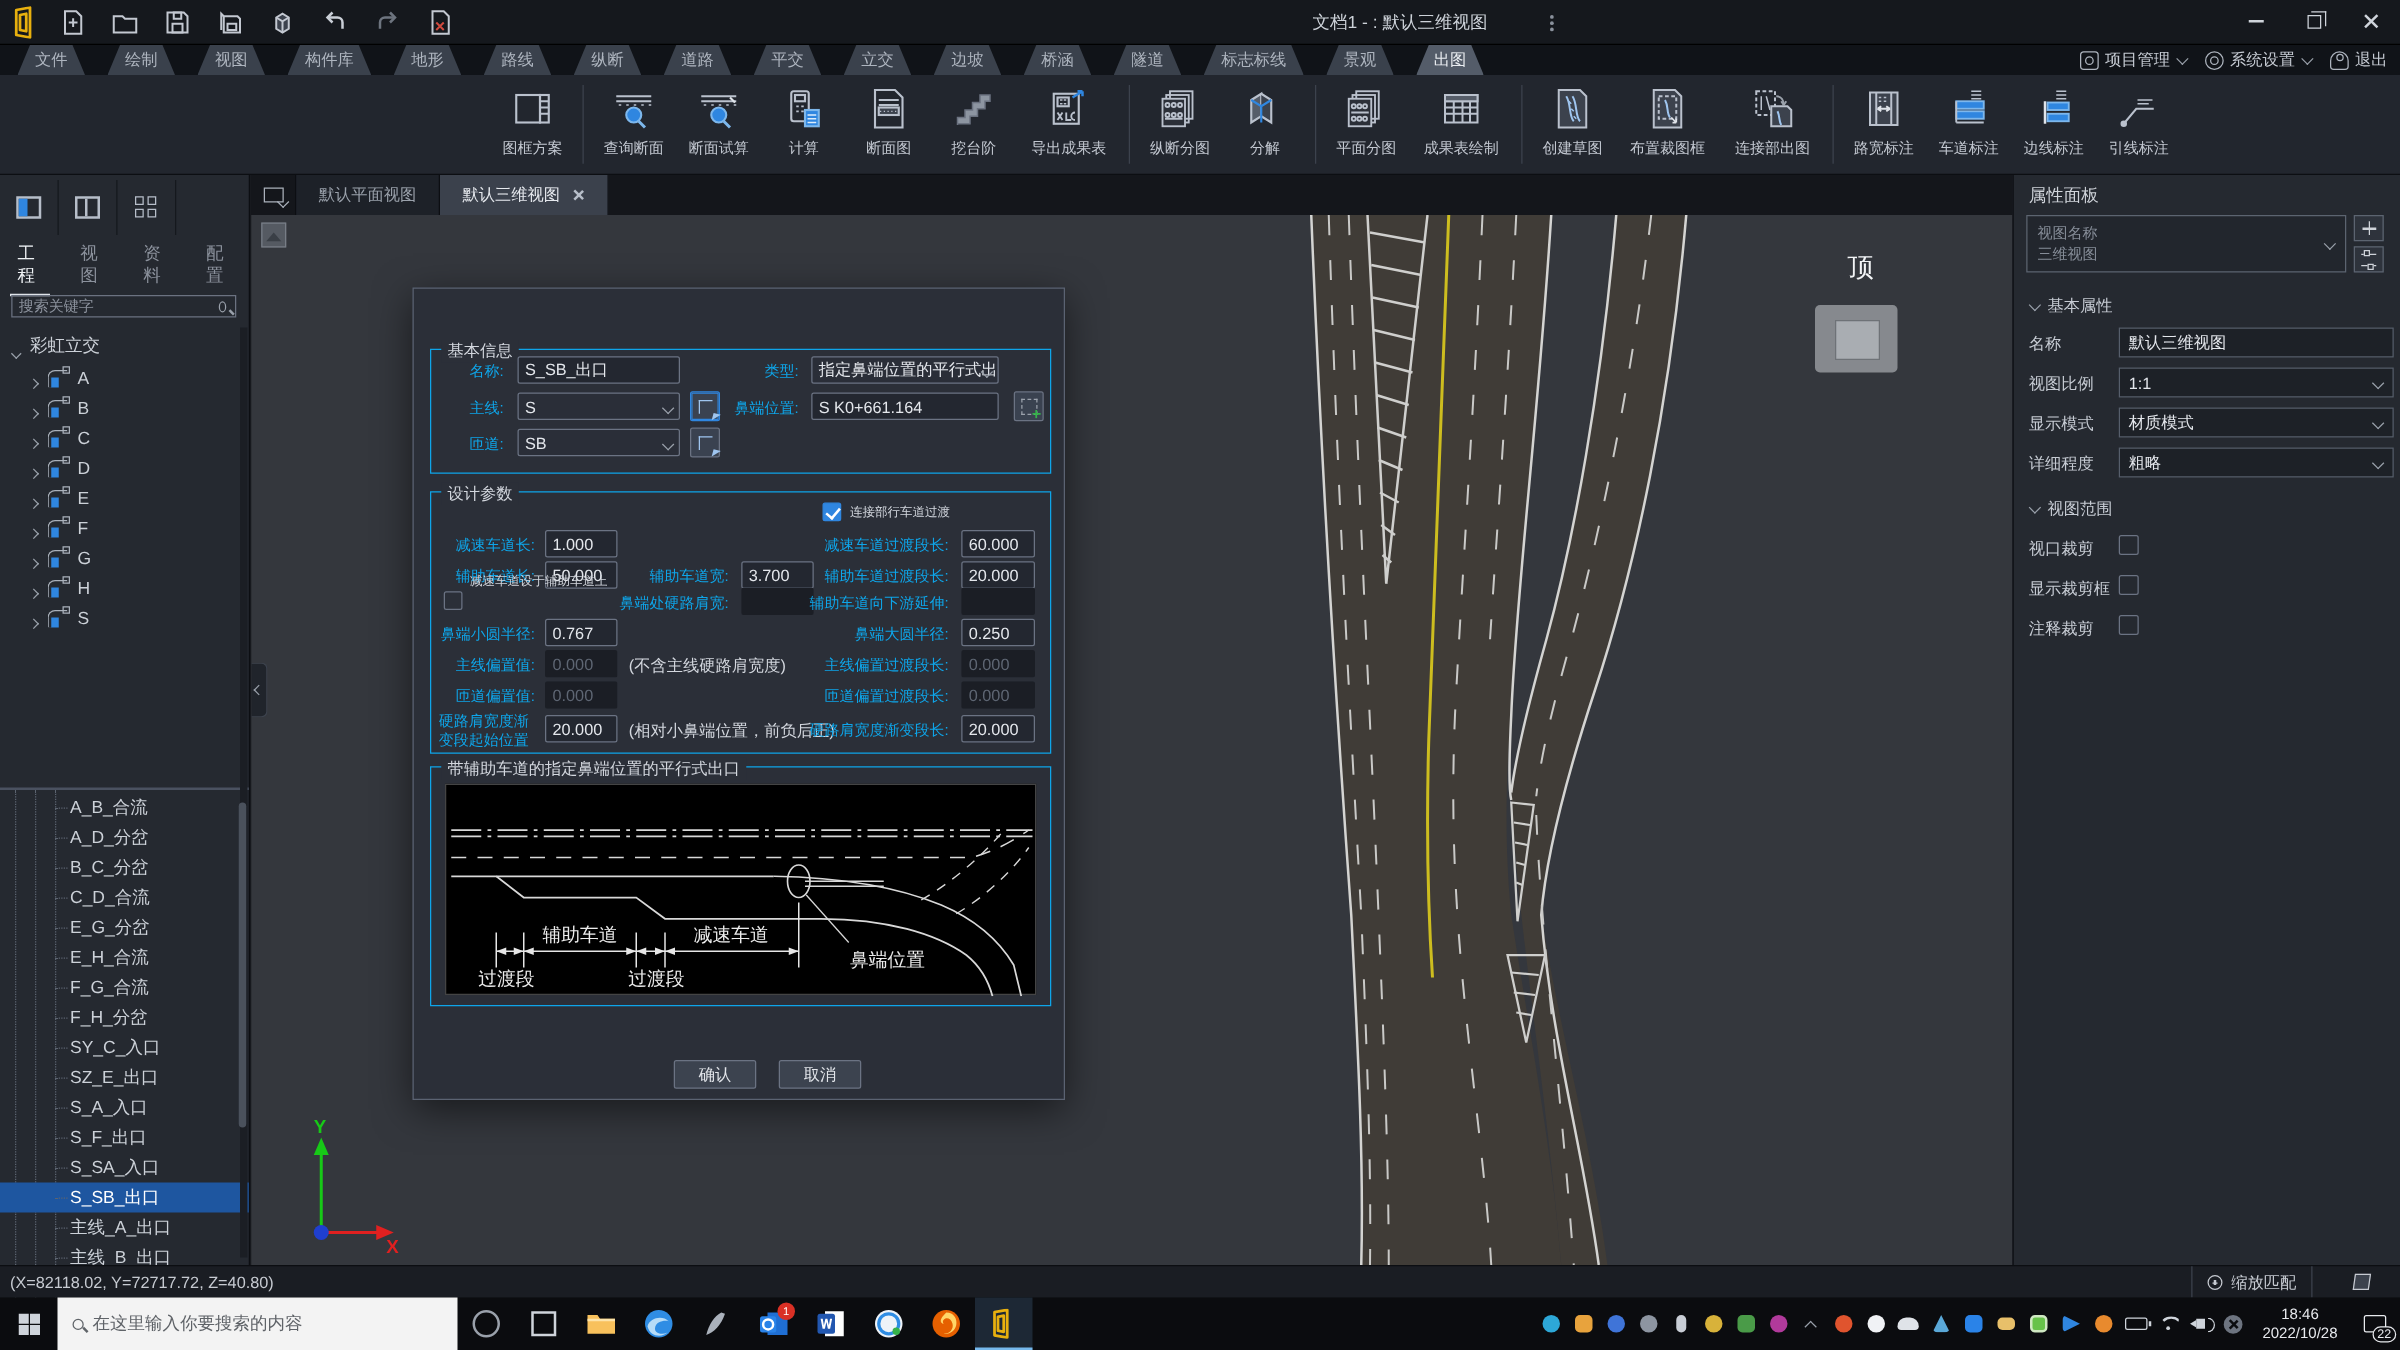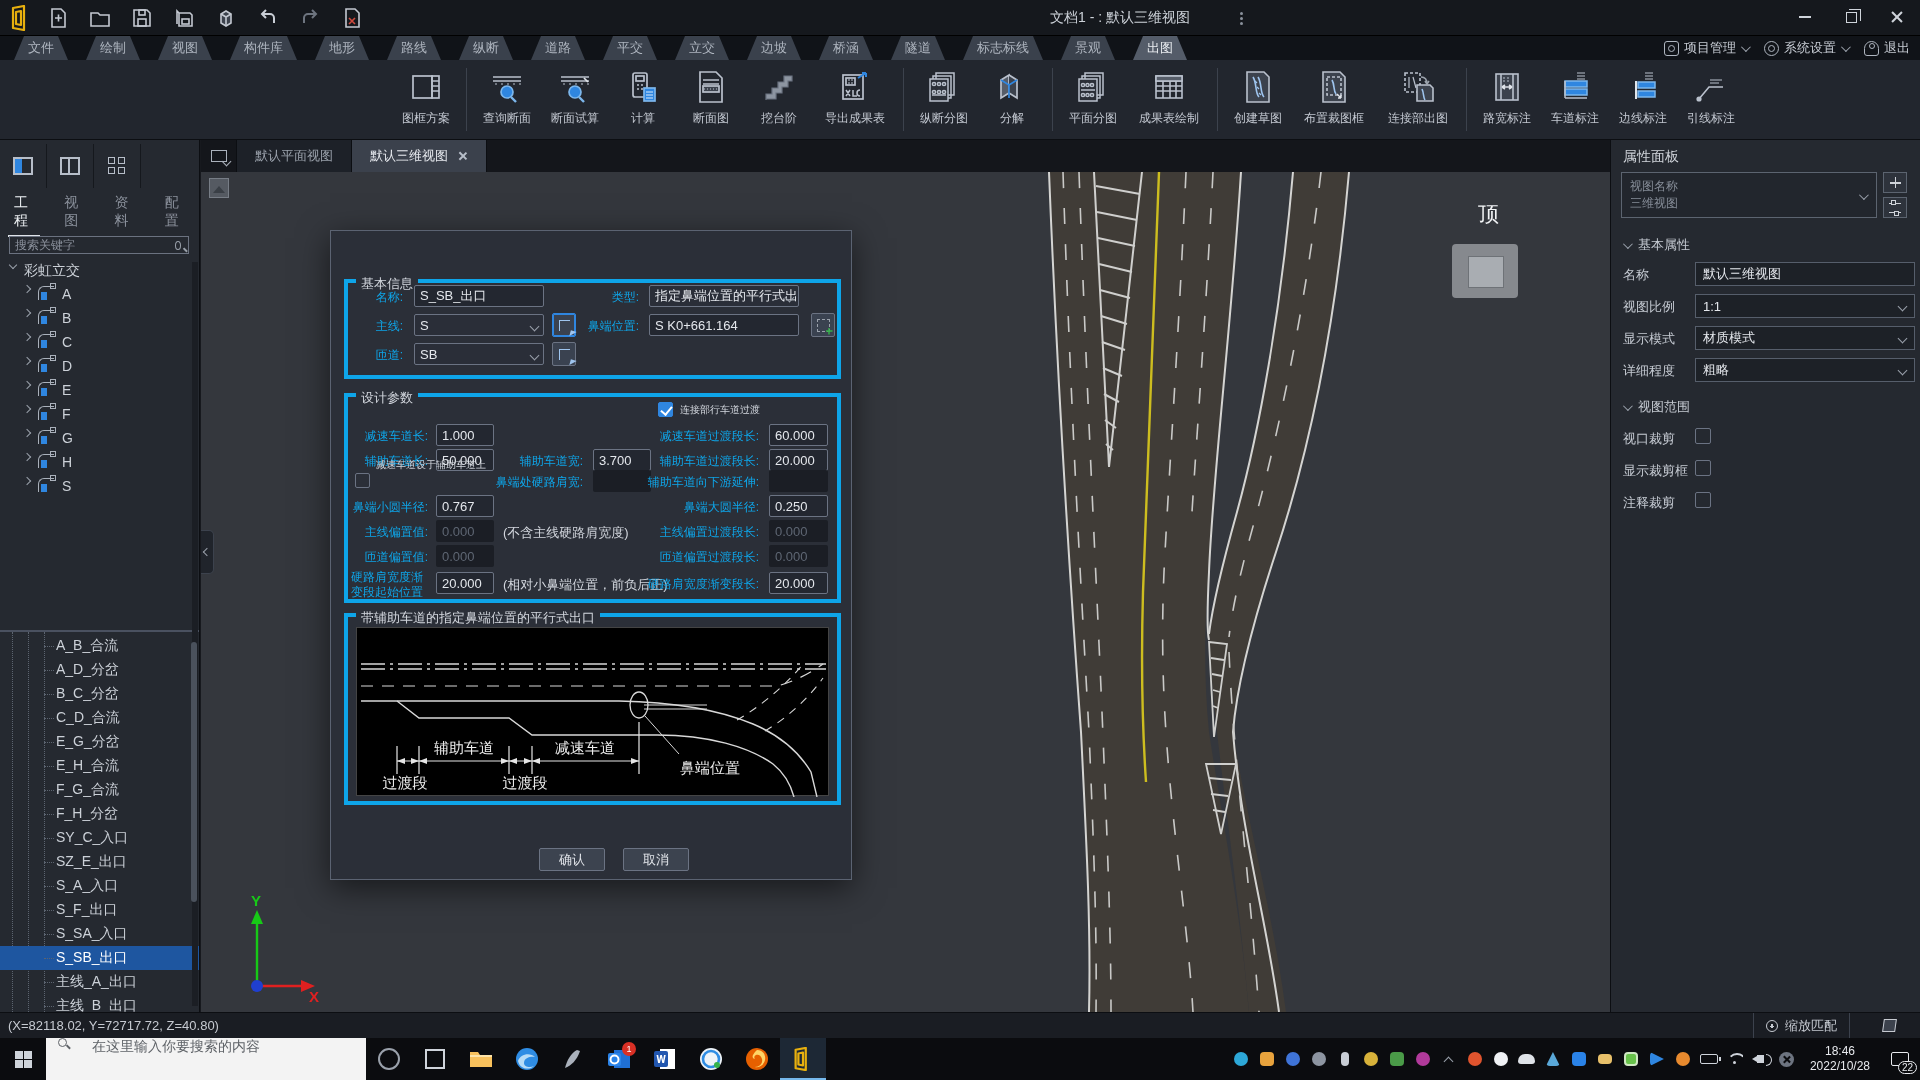--- a/index.html
+++ b/index.html
@@ -58,21 +58,21 @@
   .ic-grid i { border:1.7px solid #b7bec9; }
   .side-tabs { position:absolute; left:0; top:56px; width:100%; height:32px; display:flex; align-items:center; padding:0 14px; gap:30px; font-size:14px; color:#8b919c; }
   .side-tab.sel { color:#eef1f4; position:relative; }
   .side-tab.sel:after { content:""; position:absolute; left:-6px; right:-6px; bottom:-7px; height:2px; background:#dfe3e8; }
   .searchbox { position:absolute; left:9px; top:96px; width:180px; height:18px; border:1px solid #6b7280; display:flex; align-items:center; background:transparent; }
   .searchbox input { flex:1; background:transparent; border:none; outline:none; color:#cfd4db; font-size:12px; padding:0 5px; }
   .searchbox input::placeholder { color:#8b919c; }
   .mag { width:9px; height:9px; border:1.5px solid #9aa1ab; border-radius:50%; position:relative; margin-right:7px; }
   .mag:after { content:""; position:absolute; left:7px; top:7px; width:5px; height:1.5px; background:#9aa1ab; transform:rotate(45deg); }
   .tree { position:absolute; left:0; top:122px; width:100%; }
-  .trow { height:24px; display:flex; align-items:flex-start; color:#ccd1d8; font-size:14px; }
+  .trow { height:24px; display:flex; align-items:flex-end; color:#ccd1d8; font-size:14px; }
   .chev-r { width:6px; height:6px; border-right:1.6px solid #9aa1ab; border-top:1.6px solid #9aa1ab; transform:rotate(45deg); margin:0 8px 0 24px; flex:0 0 auto;}
   .chev-d { width:6px; height:6px; border-right:1.6px solid #9aa1ab; border-bottom:1.6px solid #9aa1ab; transform:rotate(45deg); margin:0 8px 0 10px; flex:0 0 auto;}
   .route-ico { width:16px; height:14px; border-left:1.6px solid #aab1bb; border-top:1.6px solid #aab1bb; border-top-left-radius:6px; position:relative; margin-right:8px; flex:0 0 auto;}
   .route-ico:before { content:""; position:absolute; right:-2px; top:-4px; width:4px; height:4px; border:1px solid #aab1bb; }
   .route-ico:after { content:""; position:absolute; left:2px; bottom:0; width:6px; height:8px; background:#2f86e0; }
   .conn-list { position:absolute; left:0; top:490px; width:100%; border-top:2px solid #4a5examples160; border-top:2px solid #4a5160; padding-top:2px; }
   .conn-guides { position:absolute; left:0; top:0; bottom:0; width:56px; pointer-events:none; }
   .conn-guides i { position:absolute; top:0; bottom:0; border-left:1px dotted #5c6470; }
   .crow { height:24px; display:flex; align-items:center; color:#ccd1d8; font-size:14px; padding-left:56px; position:relative; }
   .crow:before { content:""; position:absolute; left:44px; top:12px; width:10px; border-top:1px dotted #5c6470; }
@@ -101,21 +101,21 @@
   .gizmo { position:absolute; left:28px; top:722px; }
   .gizmo text { font-size:15px; font-weight:bold; }
 
   
   .dialog { position:absolute; left:330px; top:230px; width:522px; height:650px; background:#2b2f38; border:1px solid #5b6372; box-shadow:0 8px 30px rgba(0,0,0,.55); z-index:20; }
   .dlg-title { position:absolute; left:0; top:0; width:100%; height:32px; background:#f2f2f2; display:flex; align-items:center; padding:0 10px; }
   .dlg-title span { color:#555; font-size:13px; margin-left:8px; }
   .dlg-x { margin-left:auto; position:relative; width:14px; height:14px; }
   .dlg-x:before,.dlg-x:after { content:""; position:absolute; left:6px; top:0; width:1.6px; height:14px; background:#777; }
   .dlg-x:before{transform:rotate(45deg);} .dlg-x:after{transform:rotate(-45deg);}
-  .grp { position:absolute; border:4px solid #0ea5e9; }
+  .grp { position:absolute; border:1px solid #0ea5e9; }
   .grp-label { position:absolute; top:-8px; left:8px; background:#2b2f38; padding:0 5px; color:#d3d7de; font-size:13px; }
   .dlbl { position:absolute; color:#0ea5e9; font-size:12px; text-align:right; white-space:nowrap; }
   .dnote { position:absolute; color:#d3d7de; font-size:13px; white-space:nowrap; }
   .dinput { position:absolute; height:22px; background:#232730; border:1px solid #6b7383; border-radius:2px; color:#e4e7ec; font-size:13px; padding:0 5px; display:flex; align-items:center; white-space:nowrap; overflow:hidden; }
   .dinput.dis { background:#1b1e25; border-color:transparent; color:#5e6673; }
   .dinput.empty { background:#1b1e25; border-color:transparent; }
   .dselect { position:absolute; height:22px; background:#2a2e38; border:1px solid #6b7383; border-radius:2px; color:#e4e7ec; font-size:13px; padding:0 18px 0 5px; display:flex; align-items:center; white-space:nowrap; overflow:hidden; }
   .dselect:after { content:""; position:absolute; right:5px; top:8px; width:6px; height:6px; border-right:1.5px solid #9aa1ab; border-bottom:1.5px solid #9aa1ab; transform:rotate(45deg); }
   .pickbtn { position:absolute; width:24px; height:24px; background:#3a4250; border:1px solid #6b7383; border-radius:2px; display:flex; align-items:center; justify-content:center; }
   .pickbtn.blue { border-color:#2f86e0; box-shadow:0 0 0 1px #2f86e0 inset; }
@@ -155,21 +155,21 @@
   .magplus { width:12px; height:12px; border:1.5px solid #c6cad1; border-radius:50%; position:relative; }
   .magplus:before { content:""; position:absolute; left:3px; top:5px; width:4px; height:1.5px; background:#c6cad1; }
   .magplus:after { content:""; position:absolute; left:4.2px; top:3.8px; width:1.5px; height:4px; background:#c6cad1; }
   .cube-ico { position:absolute; right:24px; top:6px; width:13px; height:13px; border:1.5px solid #c6cad1; transform:skewX(-8deg); background:#3c424d; }
 
   
   .taskbar { position:absolute; left:0; top:1038px; width:1920px; height:42px; background:#0b0c0f; display:flex; align-items:center; }
   .startbtn { width:46px; height:100%; display:flex; align-items:center; justify-content:center; }
   .win-ico { width:17px; height:17px; display:grid; grid-template-columns:8px 8px; grid-template-rows:8px 8px; gap:1px; }
   .win-ico i { background:#cfd4db; }
-  .tsearch { width:320px; height:100%; background:#f3f3f3; display:flex; padding:0 12px; gap:18px; color:#5f6368; font-size:14px; }
+  .tsearch { width:320px; height:100%; background:#f3f3f3; display:flex; align-items:center; padding:0 12px; gap:0; color:#5f6368; font-size:14px; }
   .tsearch .mag { border-color:#5f6368; } .tsearch .mag:after { background:#5f6368; }
   .tbico { width:46px; height:100%; display:flex; align-items:center; justify-content:center; position:relative; }
   .tbico.active { background:#1d2835; box-shadow:inset 0 -2px 0 #76b9ed; }
   .cortana { width:22px; height:22px; border:2px solid #9aa1ab; border-radius:50%; }
   .taskview { width:20px; height:20px; border:2px solid #cfd4db; position:relative; background:transparent; }
   .badge { position:absolute; right:6px; top:4px; min-width:14px; height:14px; background:#d93025; border-radius:7px; color:#fff; font-size:9px; display:flex; align-items:center; justify-content:center; padding:0 3px; }
   .tray { margin-left:auto; display:flex; align-items:center; height:100%; }
   .trayico { width:26px; height:100%; display:flex; align-items:center; justify-content:center; }
   .dot { width:14px; height:14px; border-radius:4px; }
   .clock { text-align:center; color:#e8eaee; font-size:12px; line-height:15px; padding:0 10px; }

